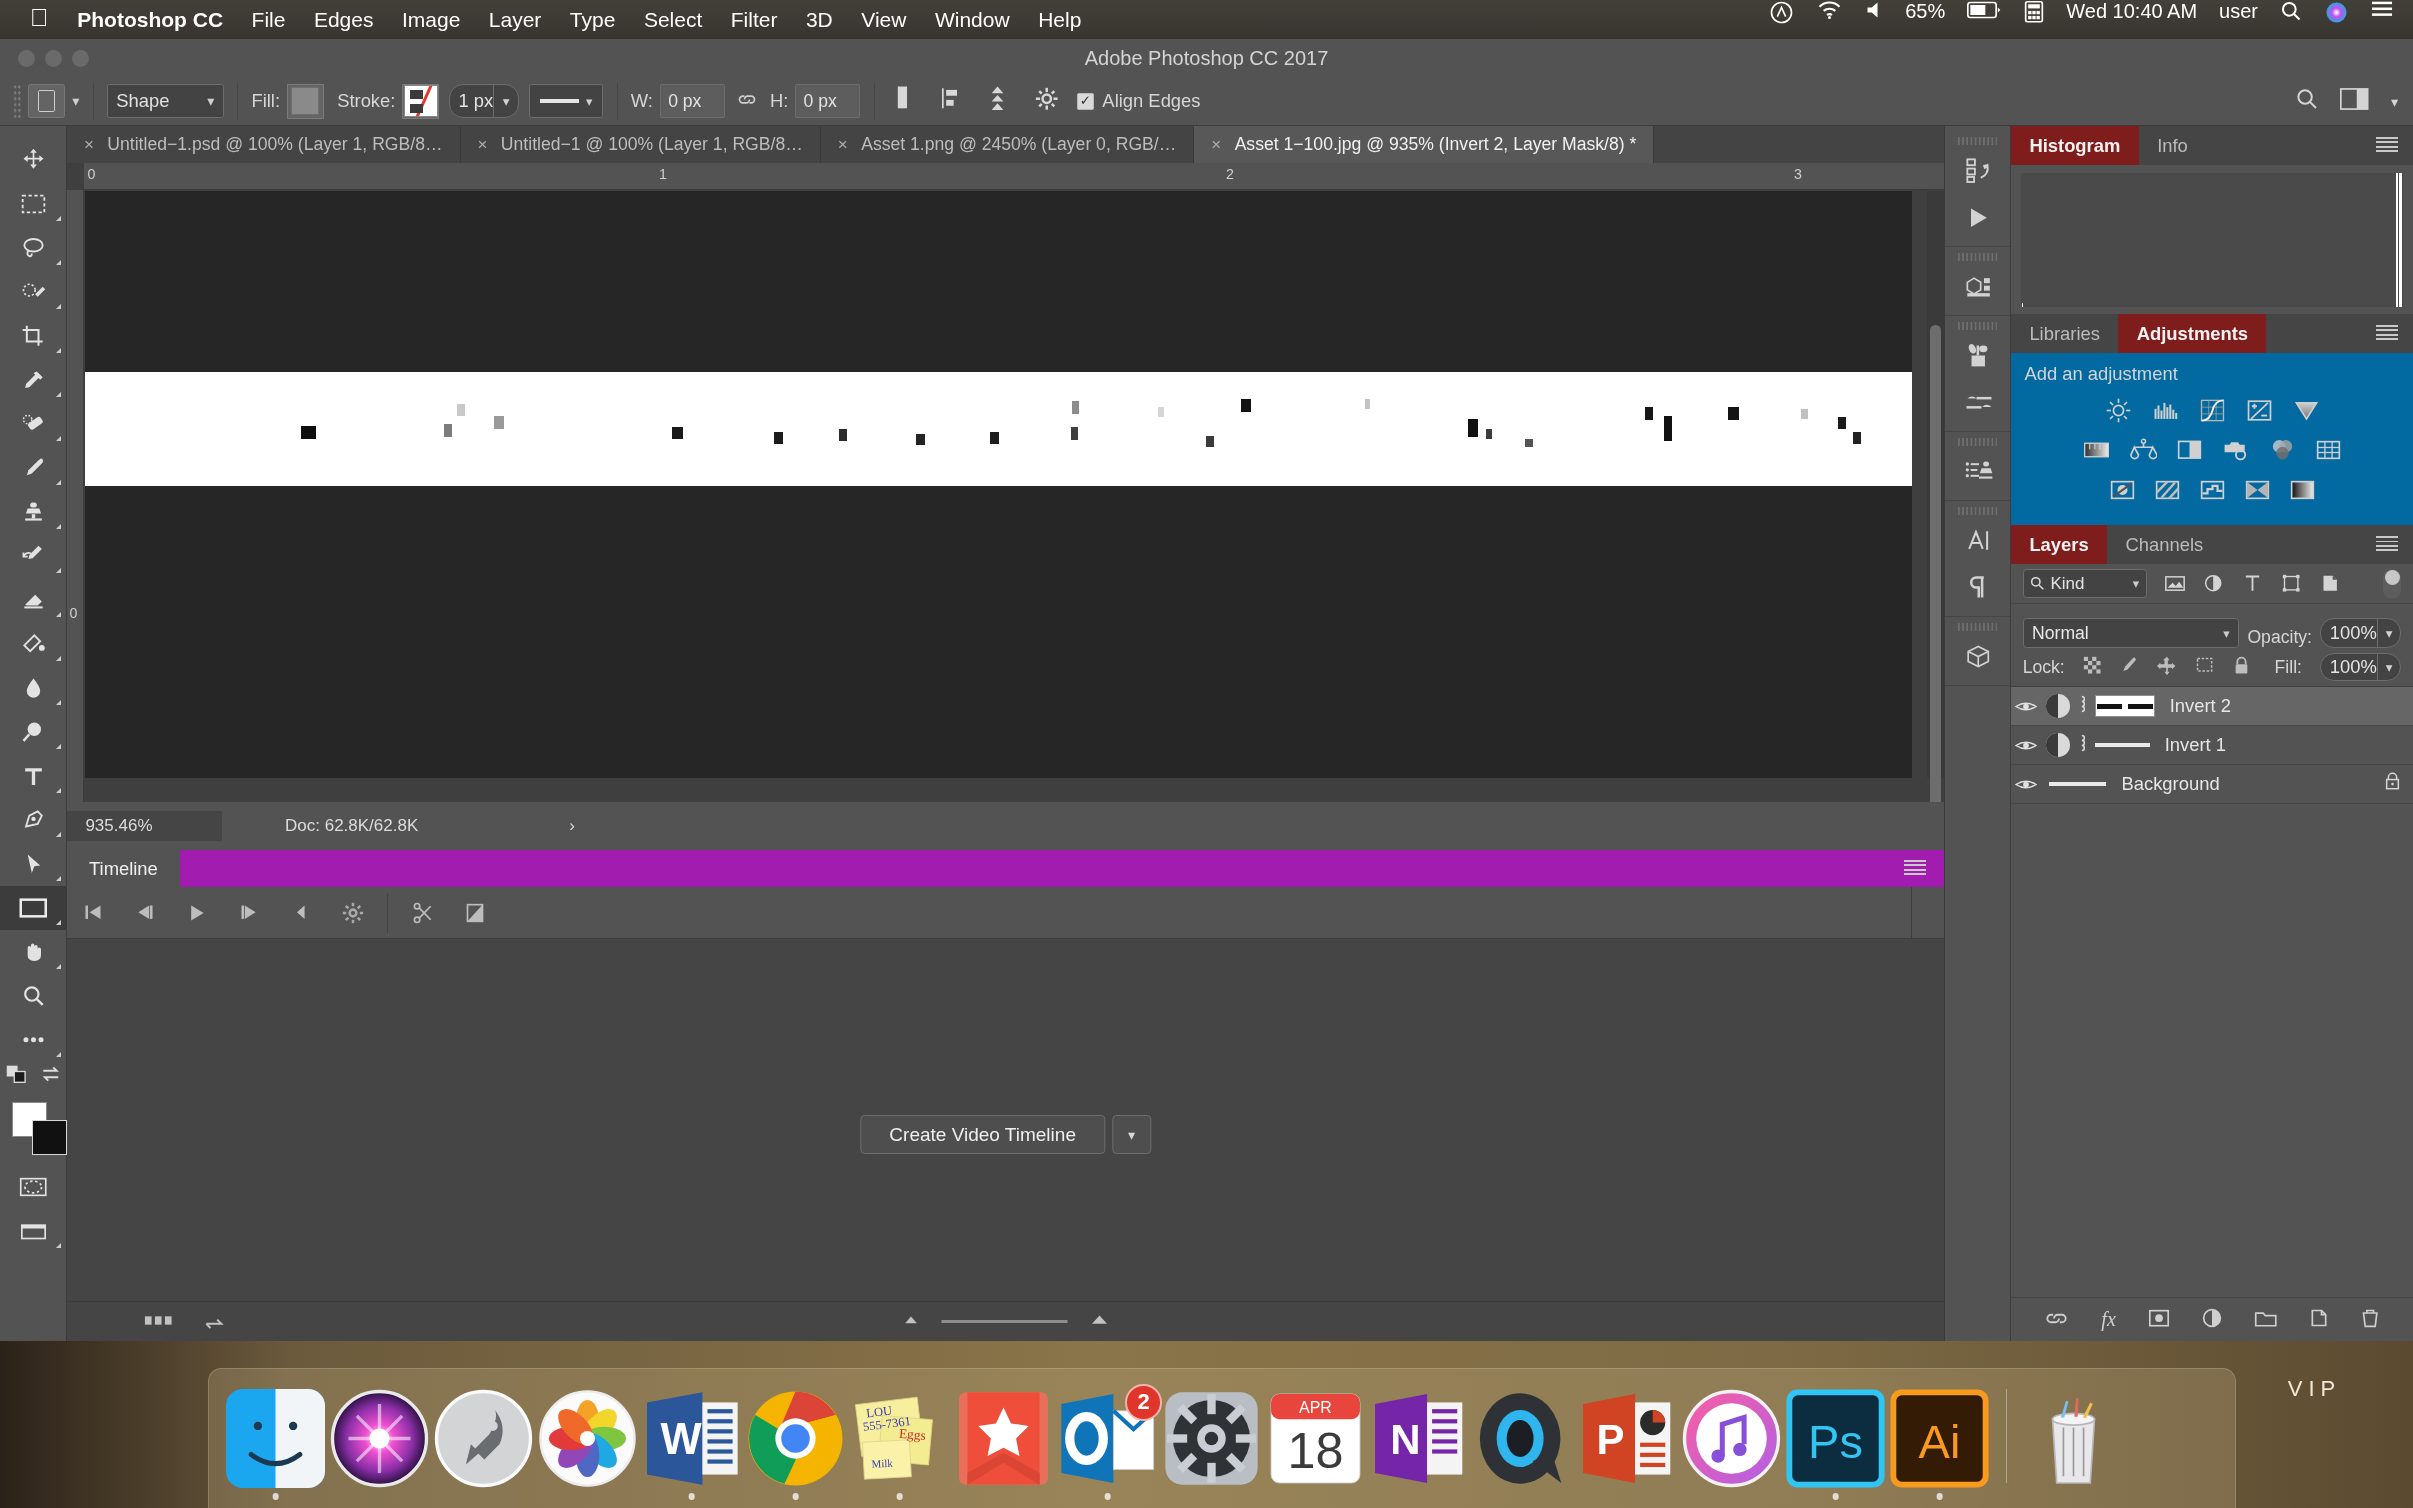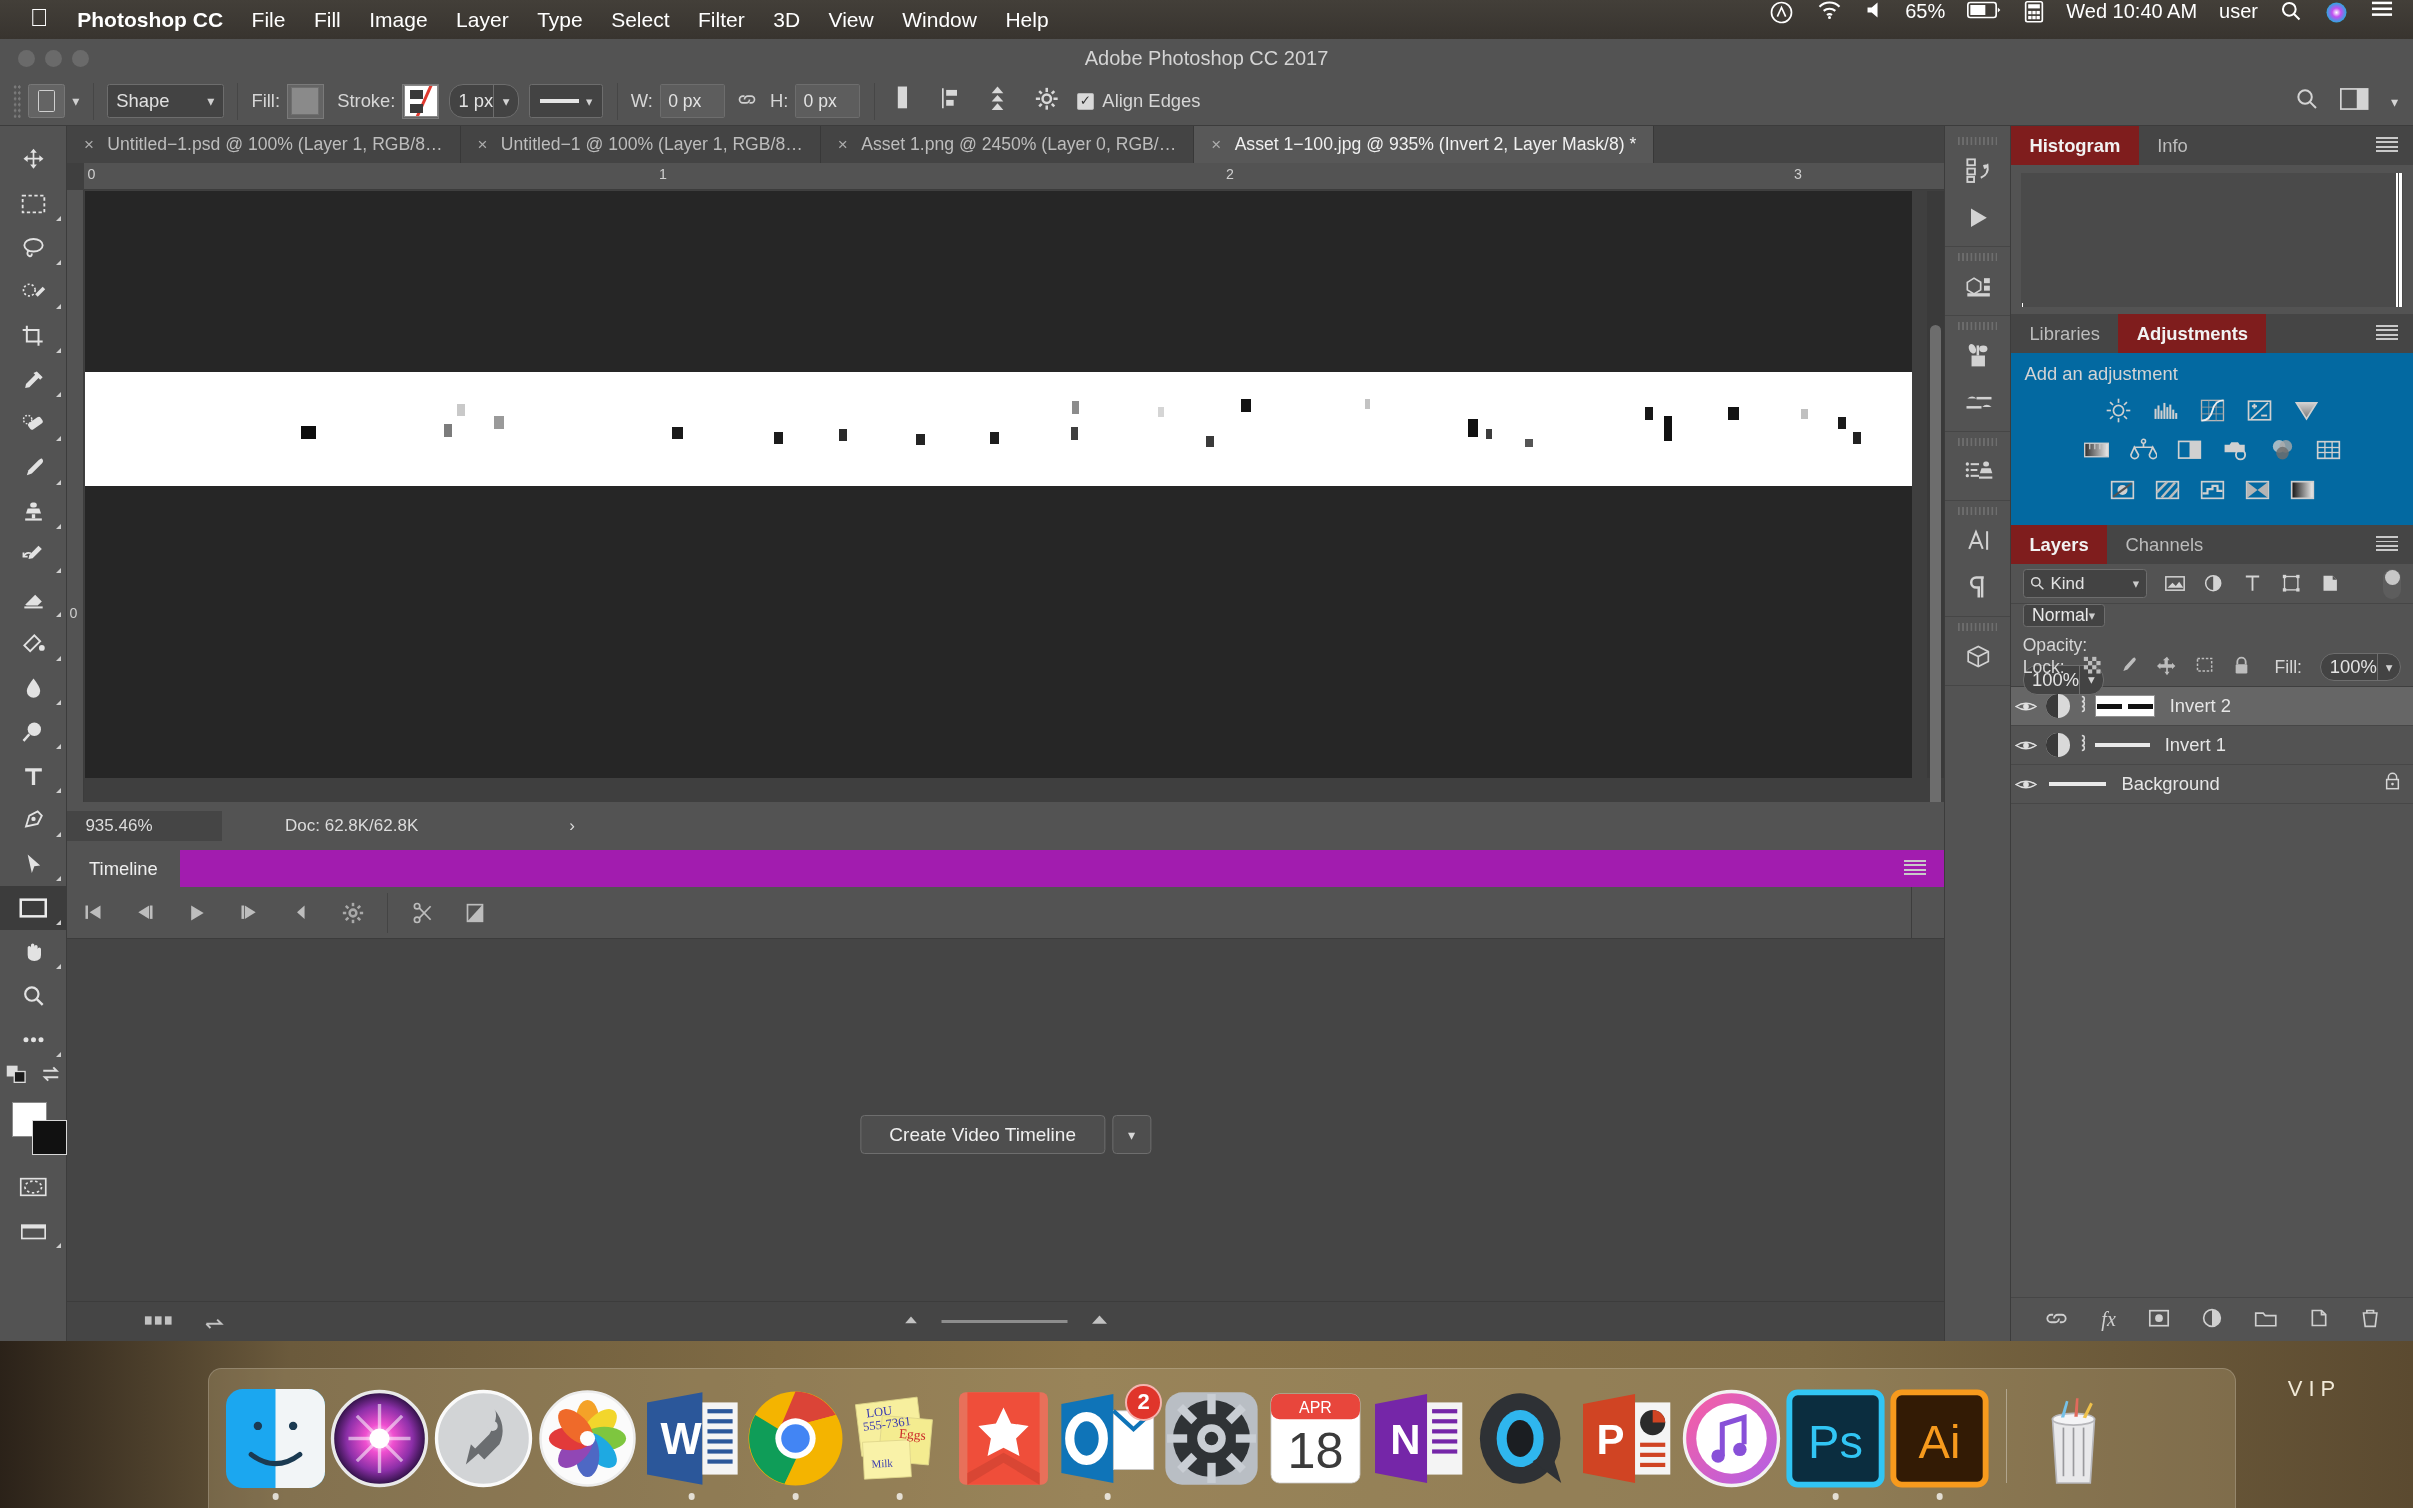--- a/index.html
+++ b/index.html
@@ -160,21 +160,21 @@
   .adj-row{display:flex;align-items:center;justify-content:center;gap:20px;height:40px;}
 
   #layers-body{background:#535353;}
   #layers-filter{height:40px;display:flex;align-items:center;gap:17px;padding:0 11.7px;border-bottom:0.8px solid #464646;}
   #kind-sel{height:28.5px;width:124px;background:#434343;border:0.8px solid #6d6d6d;border-radius:3.4px;
     display:flex;align-items:center;padding:0 6.7px;gap:5px;color:#e2e2e2;font-size:17px;}
   .kind-caret{margin-left:auto;font-size:12.6px;color:#ccc;}
   .ftog{width:22px;height:25px;display:flex;align-items:center;justify-content:center;}
   #ftoggle{width:18.4px;height:30px;background:#5d5d5d;border-radius:9.2px;position:relative;margin-left:auto;}
   #ftoggle:after{content:"";position:absolute;left:1.7px;top:1.7px;width:15px;height:15px;background:#c7c7c7;border-radius:50%;}
-  #blend-row{height:44px;display:flex;align-items:flex-start;gap:8.4px;padding:0 11.7px;flex-direction:column;}
+  #blend-row{height:44px;display:flex;align-items:flex-end;gap:8.4px;padding:0 11.7px;}
   #blend-sel{height:30px;flex:1;background:#434343;border:0.8px solid #6d6d6d;border-radius:3.4px;
     display:flex;align-items:center;padding:0 8.4px;color:#e8e8e8;font-size:17.6px;}
   #lock-row{height:39px;display:flex;align-items:center;gap:18.4px;padding:0 11.7px;border-bottom:0.8px solid #3f3f3f;}
   .layer-row{height:39px;display:flex;align-items:center;border-bottom:0.8px solid #474747;color:#e6e6e6;font-size:18.4px;}
   .layer-row.sel{background:#666;}
   .eye-cell{width:30px;display:flex;align-items:center;justify-content:center;}
   .lr-body{flex:1;display:flex;align-items:center;gap:6.7px;padding-left:5px;}
   .thumb-adj{width:23.5px;height:23.5px;border-radius:50%;background:#d9d9d9;position:relative;overflow:hidden;}
   .thumb-adj:after{content:"";position:absolute;left:0;top:0;width:11.7px;height:23.5px;background:#3a3a3a;}
   .mask-thumb{height:22px;background:#fff;border:0.8px solid #8f8f8f;position:relative;}
@@ -197,21 +197,21 @@
     color:#fff;font-size:22px;display:flex;align-items:center;justify-content:center;border:2.5px solid #f4b4af;font-weight:bold;}
   .vip{position:absolute;right:72px;top:35px;color:#f2ead8;font-size:22px;letter-spacing:5.9px;}
 </style>
 </head>
 <body>
 
 <div id="menubar">
   <span class="apple-logo"></span>
   <span class="mb-app">Photoshop CC</span>
   <span class="mb-item">File</span>
-  <span class="mb-item">Fill</span>
+  <span class="mb-item">Edges</span>
   <span class="mb-item">Image</span>
   <span class="mb-item">Layer</span>
   <span class="mb-item">Type</span>
   <span class="mb-item">Select</span>
   <span class="mb-item">Filter</span>
   <span class="mb-item">3D</span>
   <span class="mb-item">View</span>
   <span class="mb-item">Window</span>
   <span class="mb-item">Help</span>
 

